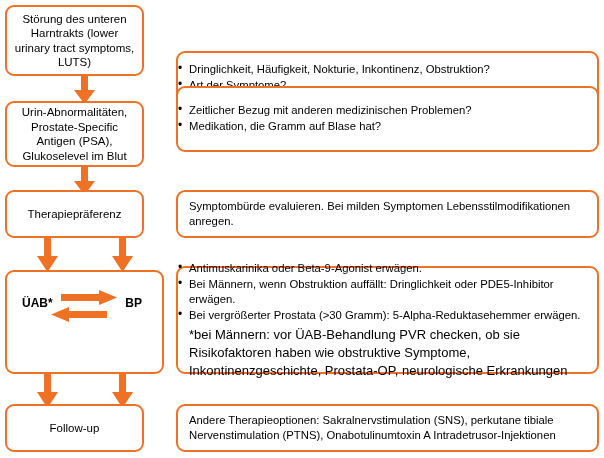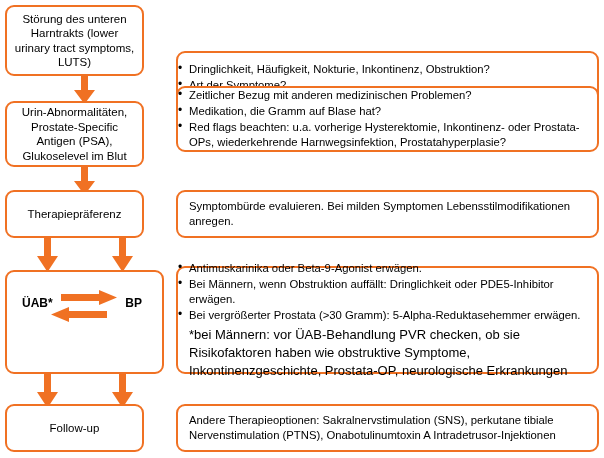--- a/index.html
+++ b/index.html
@@ -143,21 +143,20 @@
     </svg>
   </div>
 
   <div class="box box-left" style="top:101px; height:66px;">
     <span class="label">Urin-Abnormalitäten, Prostate-Specific Antigen (PSA), Glukoselevel im Blut</span>
   </div>
   <div class="box box-right" style="top:86px; height:66px;">
     <ul class="bullets body-text">
       <li>Zeitlicher Bezug mit anderen medizinischen Problemen?</li>
       <li>Medikation, die Gramm auf Blase hat?</li>
-      <li>Red flags beachten: u.a. vorherige Hysterektomie, Inkontinenz- oder Prostata-OPs, wiederkehrende Harnwegsinfektion, Prostatahyperplasie?</li>
     </ul>
   </div>
 
   <div class="varrow" style="left:74px; top:165px; height:30px;">
     <svg width="21" height="30" viewBox="0 0 21 30" xmlns="http://www.w3.org/2000/svg">
       <polygon points="7,0 14,0 14,16 21,16 10.5,30 0,16 7,16" fill="#F07123"></polygon>
     </svg>
   </div>
 
   <div class="box box-left" style="top:190px; height:48px;">

